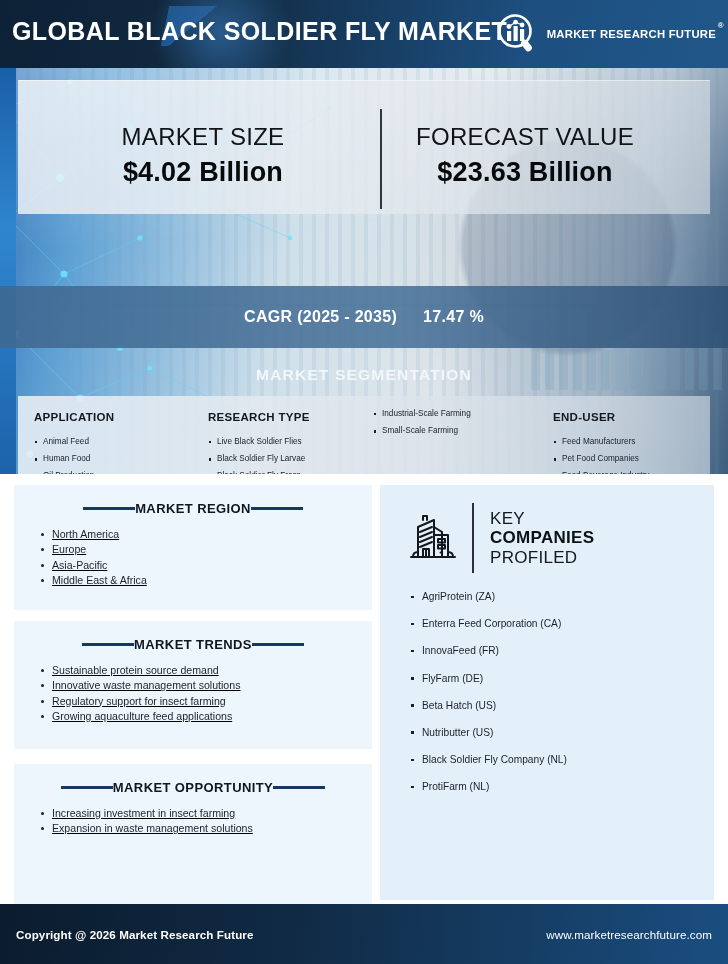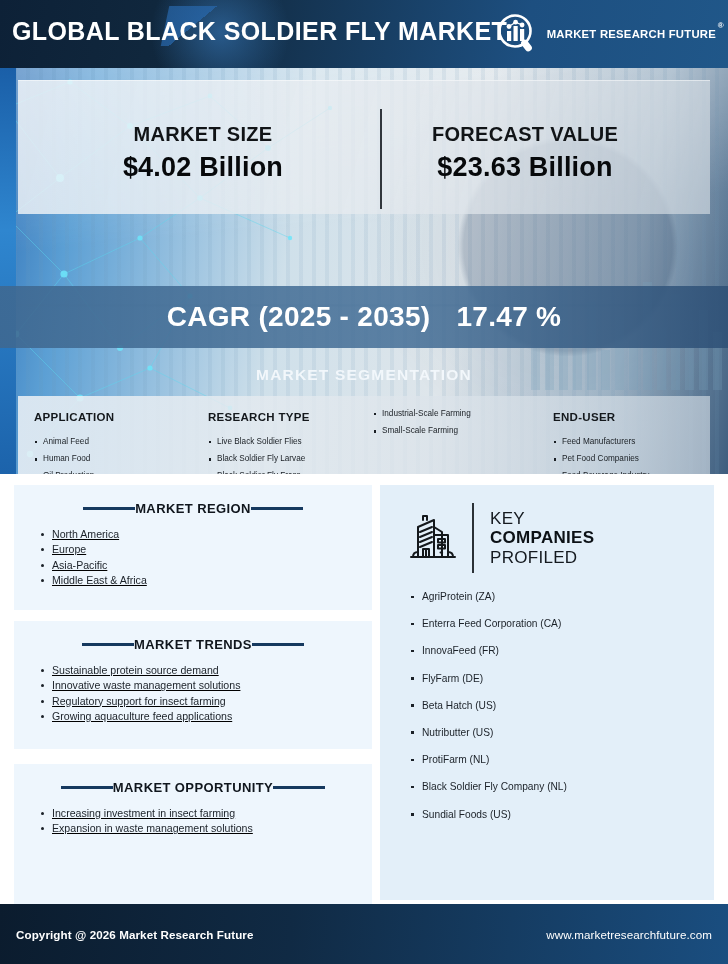--- a/index.html
+++ b/index.html
@@ -72,35 +72,35 @@
     background:linear-gradient(180deg,#1a5fa8,#2f86cf 40%,#1c63ab);
   }
 
   
   .stat-card{
     position:absolute;left:18px;top:12px;width:692px;height:133px;
     background:linear-gradient(105deg, rgba(246,248,250,.80), rgba(228,233,238,.78) 55%, rgba(205,214,222,.70));
     border-top:1px solid rgba(255,255,255,.5);
   }
   .stat{position:absolute;top:42px;text-align:center;}
-  .stat .lbl{font-size:20px;font-weight:bold;color:#111417;letter-spacing:.3px;}
+  .stat .lbl{font-size:24px;font-weight:normal;color:#111417;letter-spacing:.3px;}
   .stat .val{font-size:27px;font-weight:bold;color:#07090b;margin-top:6px;letter-spacing:.2px;}
   .stat.left{left:30px;width:310px;}
   .stat.right{right:20px;width:330px;}
   .stat-div{
     position:absolute;left:362px;top:28px;width:2px;height:100px;background:#13181d;opacity:.85;
   }
 
   
   .cagr-band{
     position:absolute;left:0;top:218px;width:728px;height:62px;
     background:linear-gradient(90deg, rgba(63,104,144,.88), rgba(70,112,152,.86) 55%, rgba(46,80,118,.88));
     display:flex;align-items:center;justify-content:center;
   }
-  .cagr-text{font-size:28px;font-weight:bold;color:#ffffff;letter-spacing:.3px;white-space:nowrap;}
+  .cagr-text{font-size:16px;font-weight:bold;color:#ffffff;letter-spacing:.3px;white-space:nowrap;}
   .cagr-text .pct{margin-left:26px;}
 
   
   .seg-title{
     position:absolute;left:0;top:298px;width:728px;text-align:center;
     font-size:15.5px;font-weight:bold;color:#f2f7fb;letter-spacing:1.2px;
   }
 
   
   .seg-panel{
@@ -382,23 +382,22 @@
         <span class="w3">PROFILED</span>
       </span>
     </div>
     <ul class="kc-list">
       <li>AgriProtein (ZA)</li>
       <li>Enterra Feed Corporation (CA)</li>
       <li>InnovaFeed (FR)</li>
       <li>FlyFarm (DE)</li>
       <li>Beta Hatch (US)</li>
       <li>Nutributter (US)</li>
+      <li>Black Soldier Fly Company (NL)</li>
       <li>ProtiFarm (NL)</li>
-      <li>Black Soldier Fly Company (NL)</li>
-      <li>Sundial Foods (US)</li>
     </ul>
 
   </div>
 
   <div class="footer">
     <div class="fl">Copyright @ 2026 Market Research Future</div>
     <div class="fr">www.marketresearchfuture.com</div>
   </div>
 
 </div>

